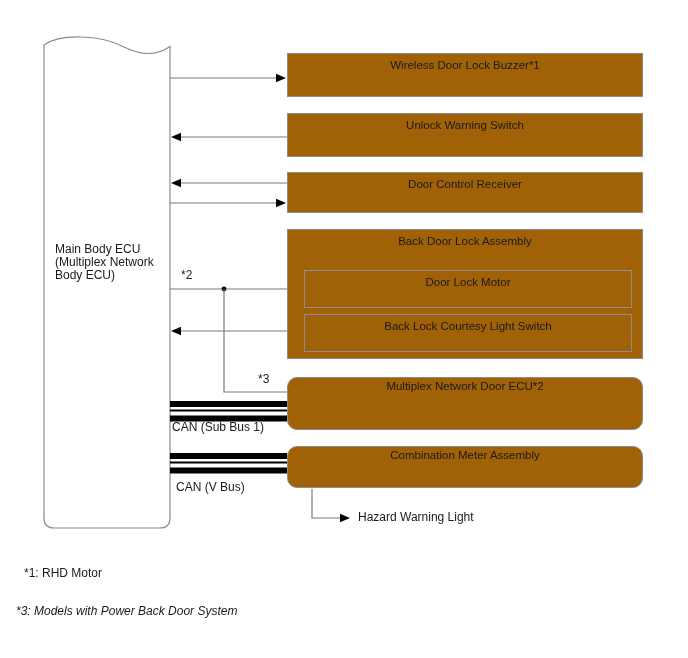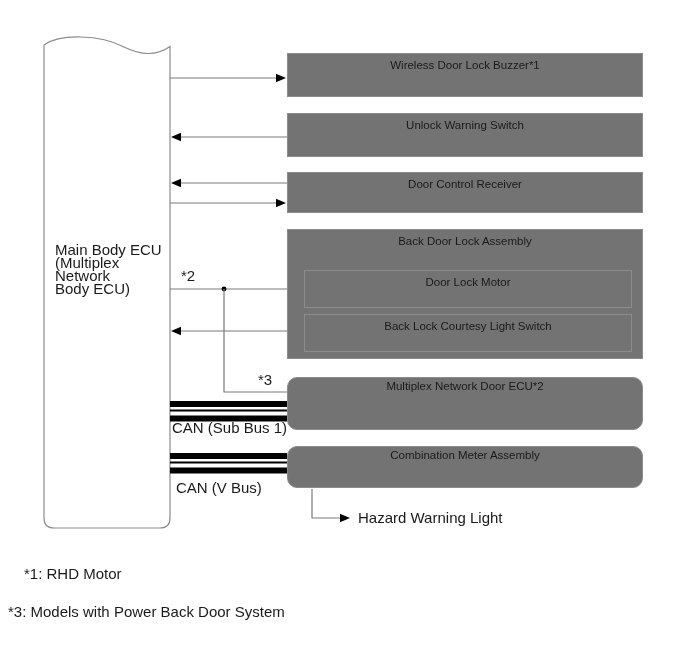--- a/index.html
+++ b/index.html
@@ -3,27 +3,27 @@
 <meta charset="utf-8">
 <style>
   html,body{margin:0;padding:0;background:#fff;}
   #stage{
     position:relative;width:688px;height:658px;background:#ffffff;
     font-family:"Liberation Sans","DejaVu Sans",sans-serif;
     color:#1a1a1a;overflow:hidden;
   }
   #wires{position:absolute;left:0;top:0;width:688px;height:658px;}
   .box{
-    position:absolute;box-sizing:border-box;background:#737373;
+    position:absolute;box-sizing:border-box;background:#a16207;
     border:1px solid #8c8c8c;text-align:center;
     font-size:11.5px;line-height:13px;padding-top:5px;
   }
   .rounded{border-radius:10px;padding-top:2px;}
   .lbl{
-    position:absolute;font-size:15px;line-height:13px;white-space:nowrap;
+    position:absolute;font-size:12px;line-height:13px;white-space:nowrap;
   }
   .pre{white-space:pre-line;}
 </style>
 </head>
 <body>
 
 <div id="stage">
 
   <svg id="wires" viewBox="0 0 688 658" xmlns="http://www.w3.org/2000/svg">
 
@@ -81,15 +81,15 @@
 
   <div class="box rounded" style="left:287px;top:446px;width:356px;height:42px;">Combination Meter Assembly</div>
 
   <div class="lbl" style="left:181px;top:269px;">*2</div>
   <div class="lbl" style="left:258px;top:373px;">*3</div>
   <div class="lbl" style="left:172px;top:421px;">CAN (Sub Bus 1)</div>
   <div class="lbl" style="left:176px;top:481px;">CAN (V Bus)</div>
   <div class="lbl" style="left:358px;top:511px;">Hazard Warning Light</div>
 
   <div class="lbl" style="left:24px;top:567px;">*1: RHD Motor</div>
-  <div class="lbl" style="left:8px;top:605px;">*3: Models with Power Back Door System</div>
+  <div class="lbl" style="left:16px;top:605px;font-style:italic;">*3: Models with Power Back Door System</div>
 
 </div>
 
 </body></html>

